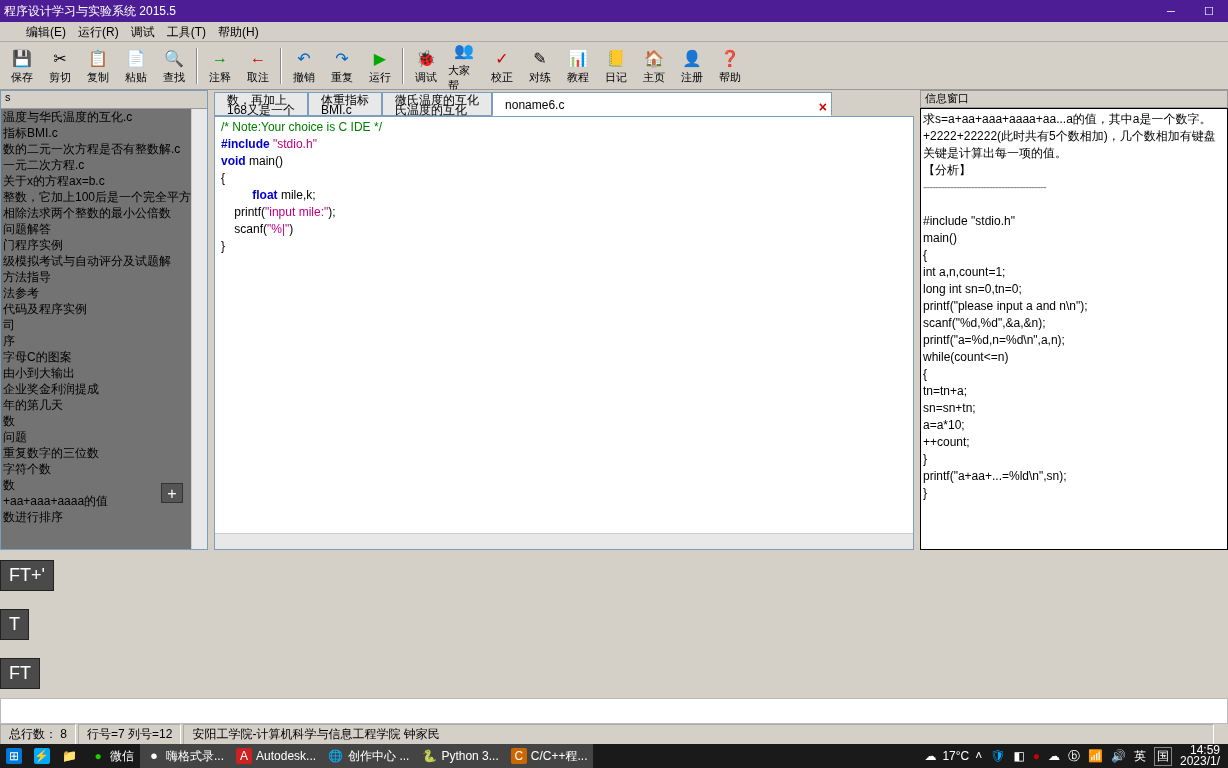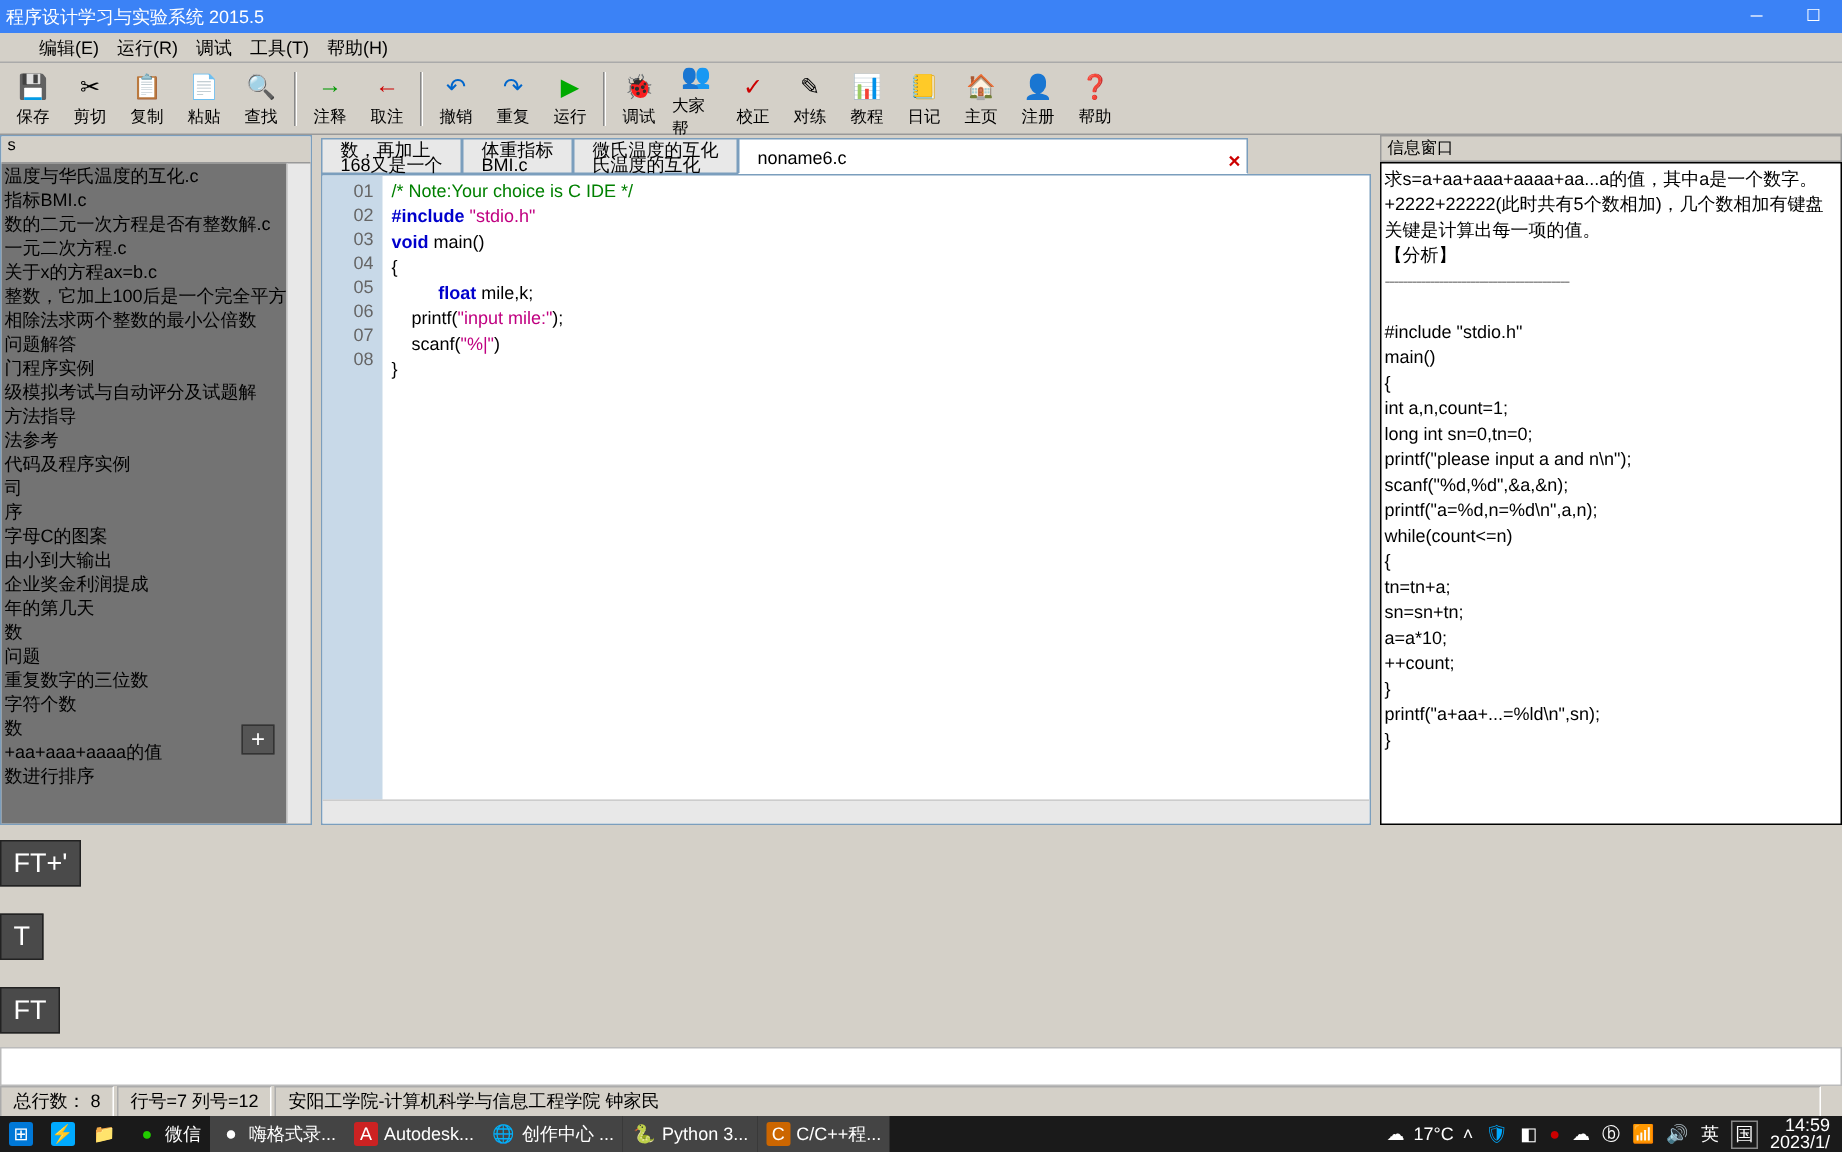--- a/index.html
+++ b/index.html
@@ -1,17 +1,17 @@
 <!DOCTYPE html>
 <html><head>
 <meta charset="utf-8">
 <style>
 *{margin:0;padding:0;box-sizing:border-box;font-family:"Microsoft YaHei",SimSun,sans-serif;font-size:12px}
 body{background:#d4d0c8;overflow:hidden;width:1228px;height:768px;position:relative}
-.titlebar{background:#3b82f6;color:#fff;height:22px;line-height:22px;padding-left:4px;display:flex;justify-content:space-between}
+.titlebar{background:#4c1d95;color:#fff;height:22px;line-height:22px;padding-left:4px;display:flex;justify-content:space-between}
 .titlebar .winbtns{display:flex}
 .titlebar .winbtn{width:38px;text-align:center;color:#fff;font-size:11px}
 .menubar{background:#d4d0c8;height:20px;display:flex;padding-left:20px;border-bottom:1px solid #aaa}
 .menubar>div{padding:2px 6px;cursor:pointer}
 .toolbar{background:#d4d0c8;height:48px;display:flex;align-items:center;padding:2px 4px;gap:2px;border-bottom:1px solid #999}
 .tbtn{display:flex;flex-direction:column;align-items:center;width:36px;padding:2px;cursor:pointer}
 .tbtn .ico{width:24px;height:24px;display:flex;align-items:center;justify-content:center;font-size:16px}
 .tbtn .lbl{font-size:11px;color:#000}
 .sep{width:2px;height:36px;border-left:1px solid #888;border-right:1px solid #fff;margin:0 2px}
 .workspace{display:flex;height:460px;background:#d4d0c8}
@@ -198,30 +198,20 @@
           <div>体重指标</div>
           <div>BMI.c</div>
         </div>
       <div class="tab">
           <div>微氏温度的互化</div>
           <div>氏温度的互化</div>
         </div>
       <div class="tab active" style="width:340px;line-height:20px"><span>noname6.c</span><span class="tabclose">×</span></div>
     </div>
     <div class="codeeditor">
-      <div class="gutter" id="gutter">
-          <div>01</div>
-          <div>02</div>
-          <div>03</div>
-          <div>04</div>
-          <div>05</div>
-          <div>06</div>
-          <div>07</div>
-          <div>08</div>
-        </div>
       <div class="codearea"><span class="cmt">/* Note:Your choice is C IDE */</span>
 <span class="kw">#include </span><span class="str">"stdio.h"</span>
 <span class="kw">void</span><span> main()</span>
 <span>{</span>
     <span class="kw">float</span><span> mile,k;</span>
 <span>    printf(</span><span class="str">"input mile:"</span><span>);</span>
 <span>    scanf(</span><span class="str">"%|"</span><span>)</span>
 <span>}</span></div>
       <div class="hscroll"></div>
     </div>

